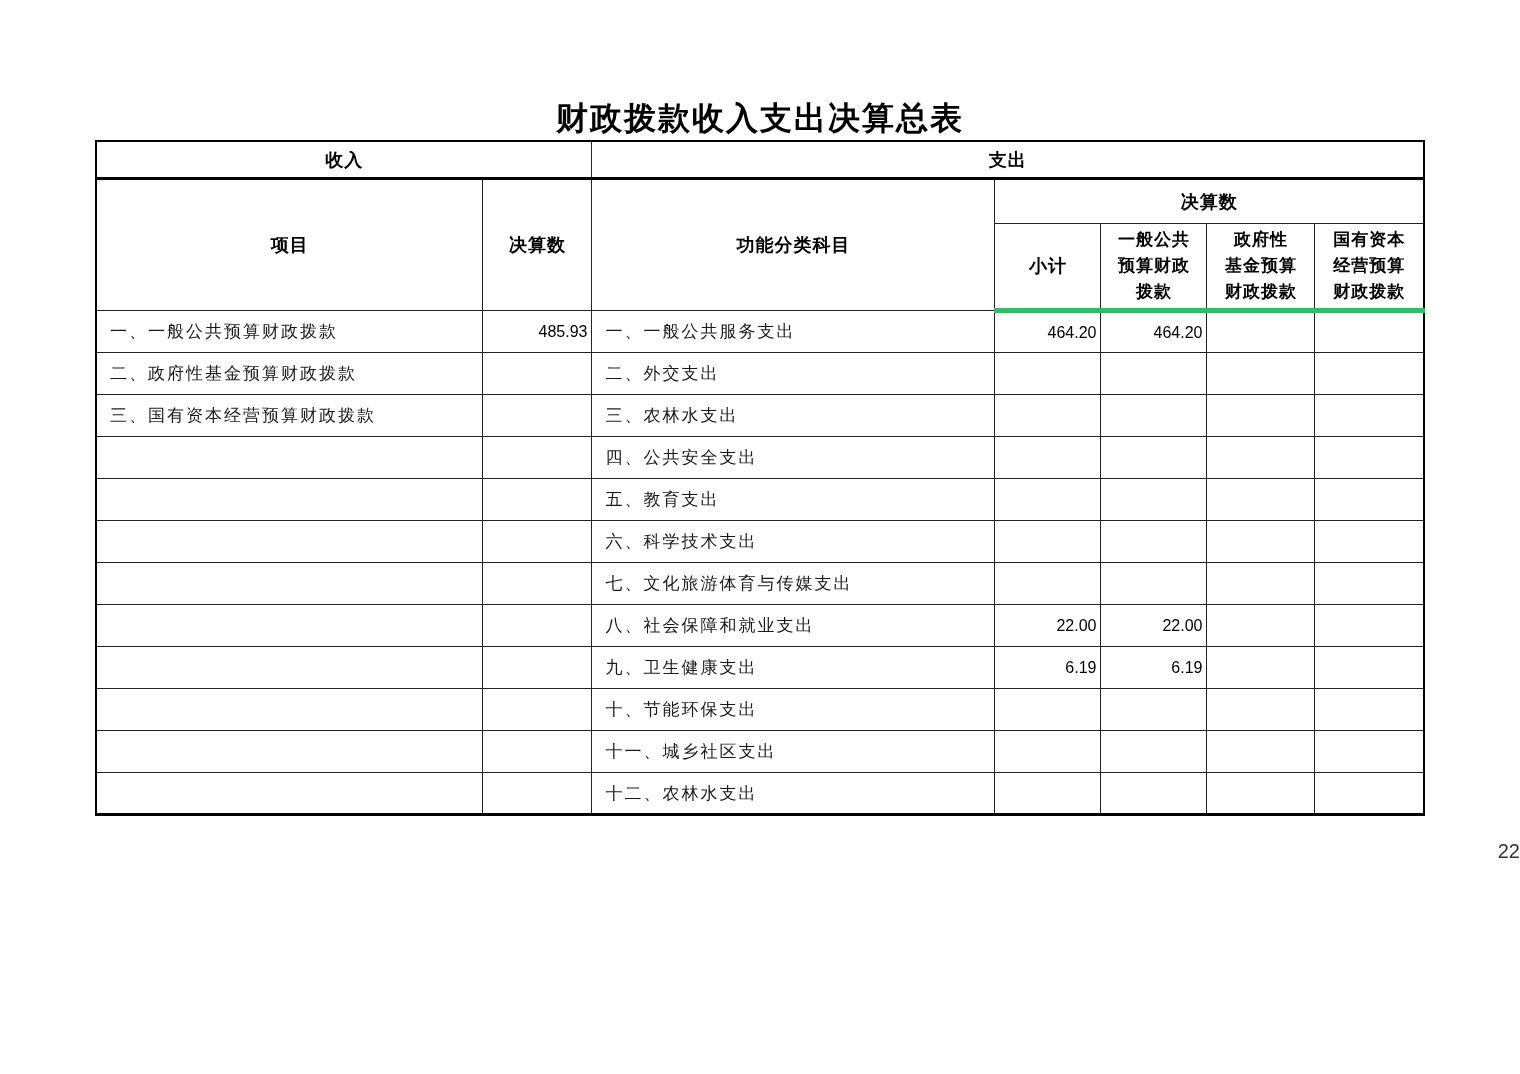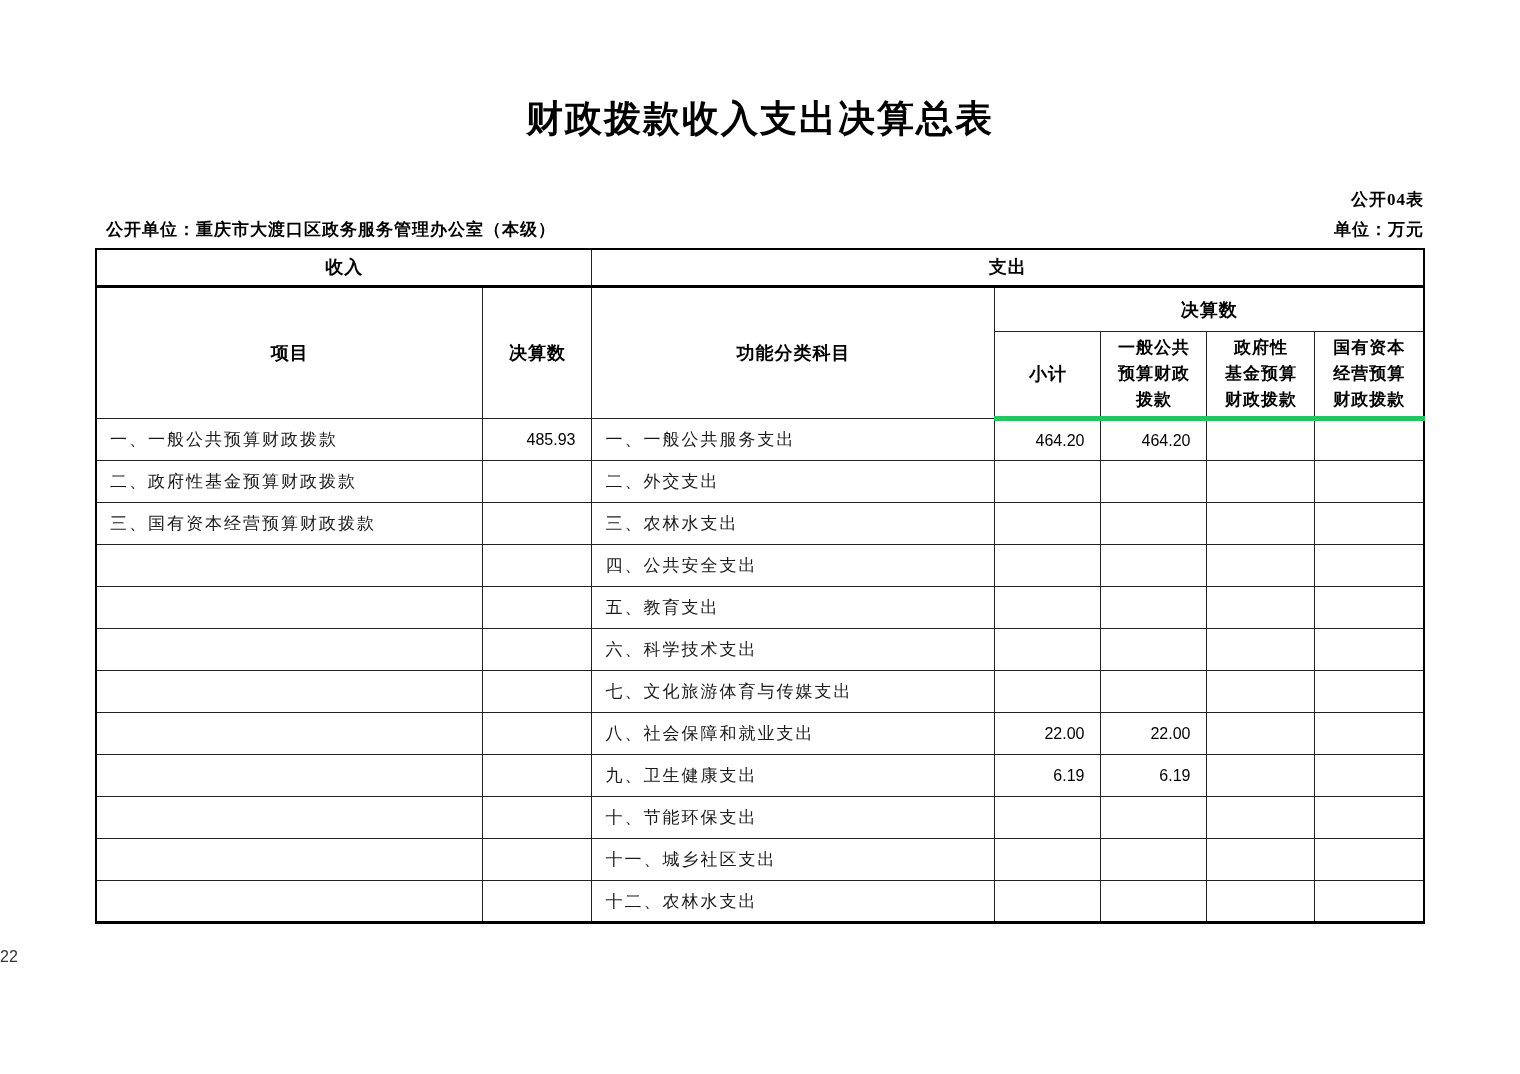--- a/index.html
+++ b/index.html
@@ -9,25 +9,25 @@
     font-family: "Liberation Sans", "DejaVu Sans", sans-serif;
     color: #000;
     position: relative;
     overflow: hidden;
   }
   .page { width: 1520px; height: 1074px; }
 
   .doc-title {
     margin-top: 100px;
     text-align: center;
-    font-size: 37px;
+    font-size: 32px;
     font-weight: bold;
     letter-spacing: 2px;
     line-height: 1.15;
-    font-family: Liberation Mono, monospace;
+    font-family: Liberation Serif, serif;
   }
 
   .meta {
     width: 1328px;
     margin: 42px auto 0 auto;
     font-family: "Liberation Serif", "DejaVu Serif", serif;
     font-size: 17px;
     font-weight: bold;
   }
   .meta-line1 { text-align: right; line-height: 30px; letter-spacing: 1px; }
@@ -68,46 +68,39 @@
     font-size: 17px;
     text-align: left;
     padding-left: 13px;
     letter-spacing: 2px;
     color: #1a1a1a;
   }
   td.num {
     font-family: "Liberation Sans", "DejaVu Sans", sans-serif;
     font-size: 16px;
     text-align: right;
-    padding-right: 16px;
+    padding-right: 4px;
     color: #000;
   }
 
   .page-number {
     margin-top: 24px;
-    text-align: left;
-    font-size: 16px;
+    text-align: right;
+    font-size: 20px;
     color: #333;
     font-family: "Liberation Sans", "DejaVu Sans", sans-serif;
   }
 </style>
 </head>
 <body>
 
 <div class="page">
 
   <h1 class="doc-title">财政拨款收入支出决算总表</h1>
 
-  <div class="meta">
-    <div class="meta-line1">公开04表</div>
-    <div class="meta-line2">
-      <span class="left">公开单位：重庆市大渡口区政务服务管理办公室（本级）</span>
-      <span class="right">单位：万元</span>
-    </div>
-  </div>
 
   <table class="fiscal">
     <colgroup>
       <col style="width:387px">
       <col style="width:109px">
       <col style="width:403px">
       <col style="width:106px">
       <col style="width:106px">
       <col style="width:108px">
       <col style="width:109px">

